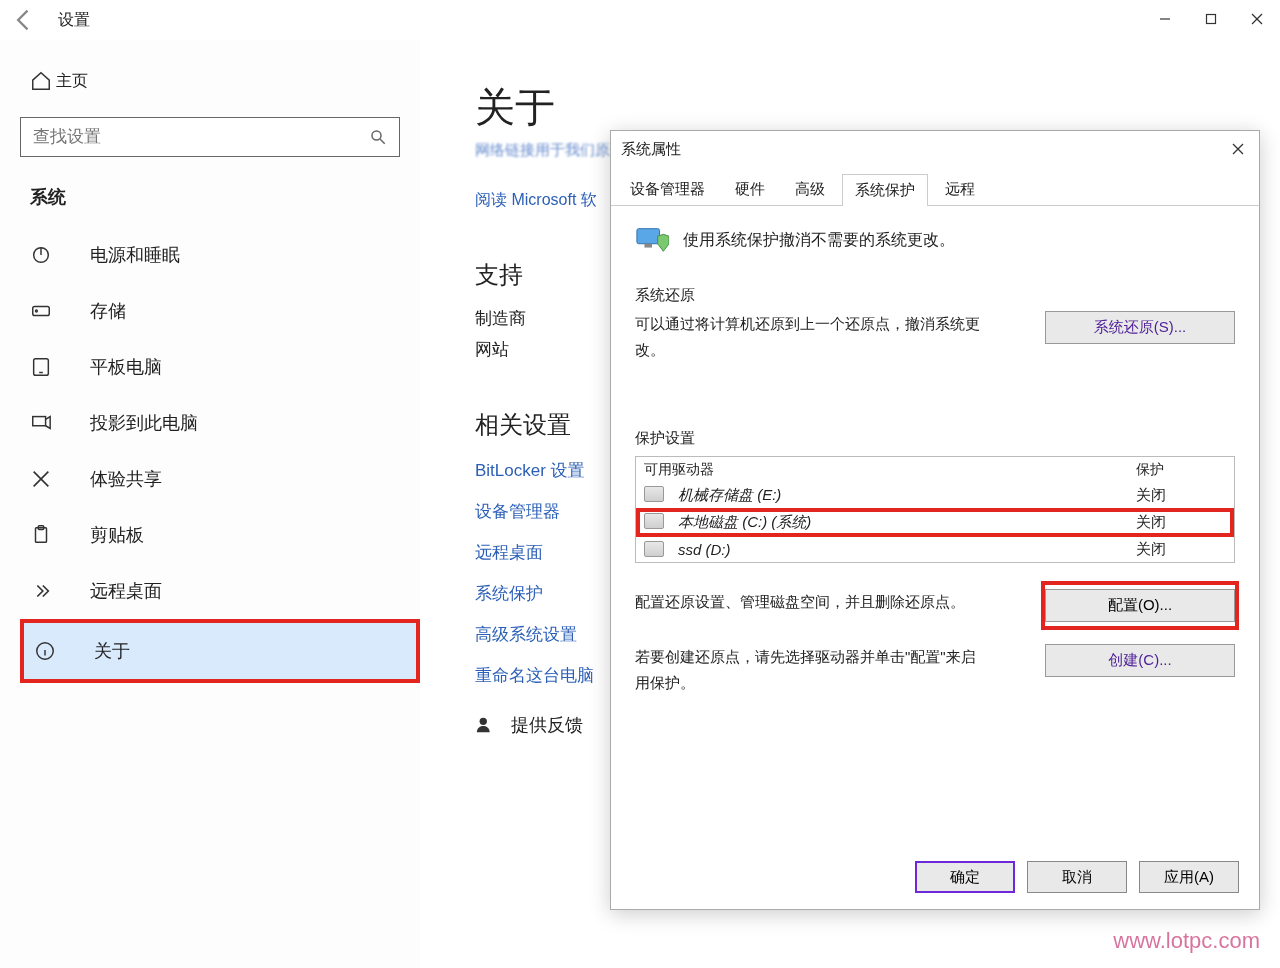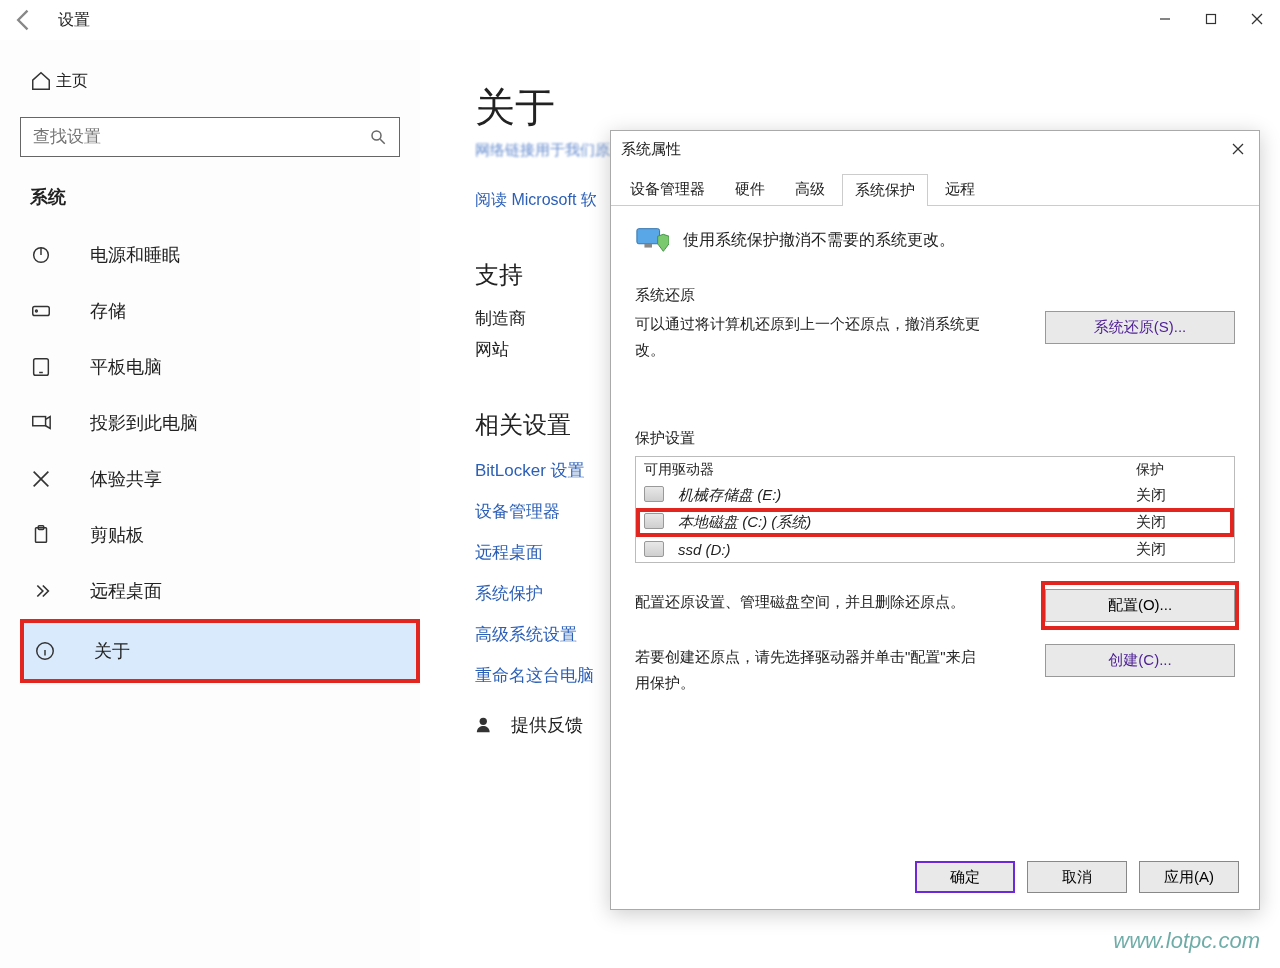--- a/index.html
+++ b/index.html
@@ -279,25 +279,24 @@
 .cfg-wrap::before {
   content: "";
   position: absolute;
   inset: -8px -4px -8px -4px;
   border: 4px solid #e2261f;
   pointer-events: none;
 }
 .watermark {
   position: absolute;
   right: 20px; bottom: 14px;
-  color: #0f766e;
+  color: #be185d;
   font-size: 22px;
   opacity: .6;
   pointer-events: none;
-  font-style: italic;
 }
 </style>
 </head>
 <body>
 
 <div class="window">
   <div class="titlebar">
     <div class="back">
       <svg viewBox="0 0 24 24" fill="none" stroke="currentColor" stroke-width="2">
           <path d="M15 4 L7 12 L15 20"></path>

